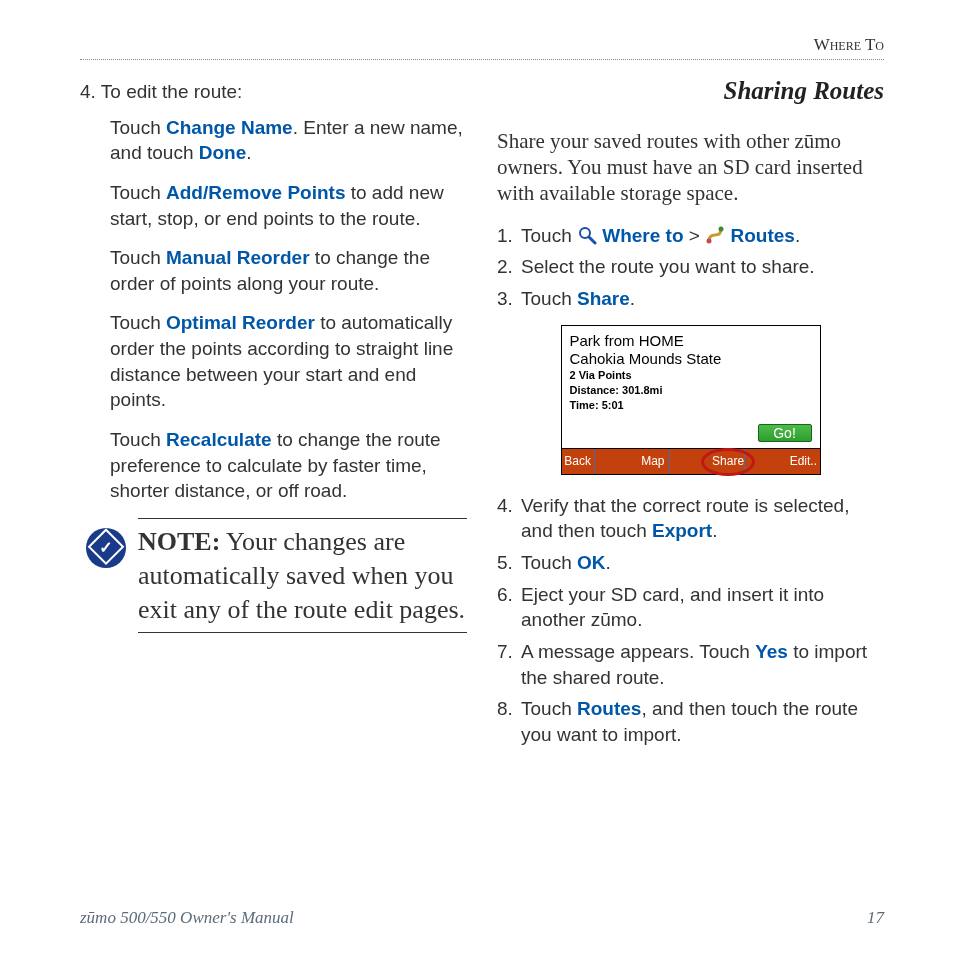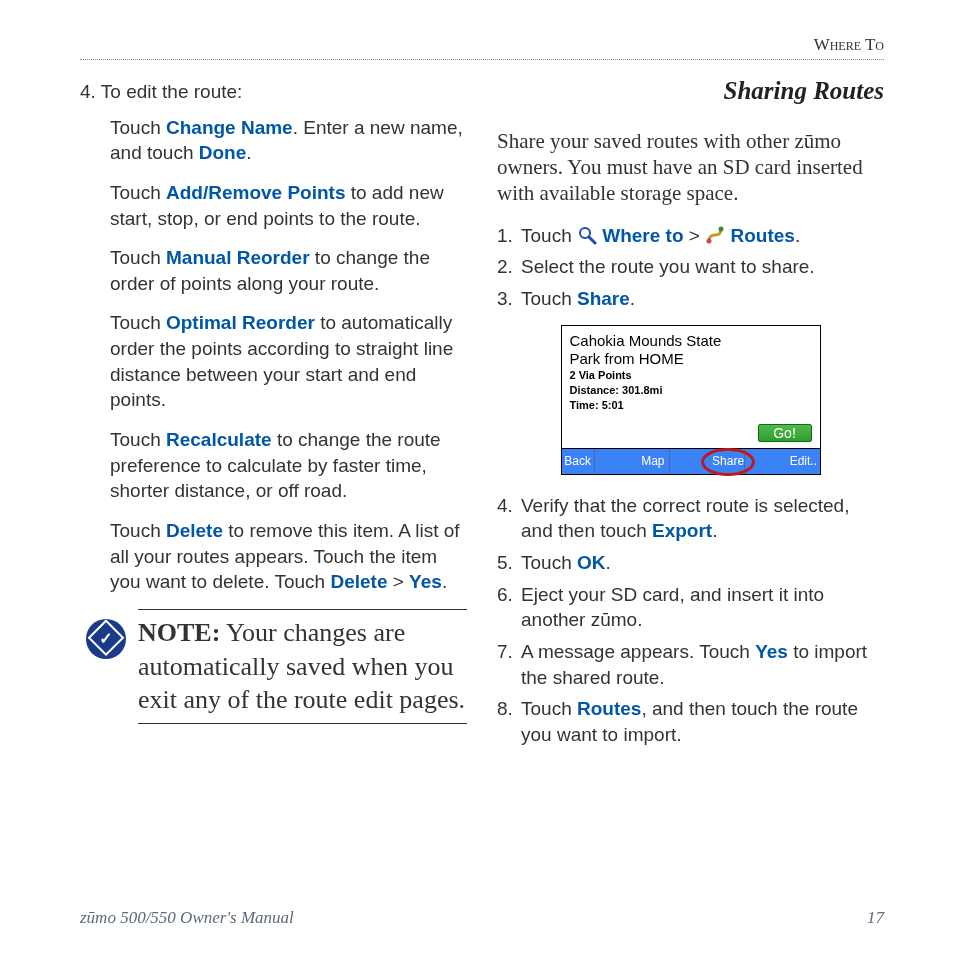--- a/index.html
+++ b/index.html
@@ -120,21 +120,21 @@
     position: absolute; right: 8px; bottom: 6px;
     width: 54px; height: 18px;
     background: linear-gradient(#4dbb4a, #2e9e2e);
     border: 1px solid #156815;
     color: #fff; font-size: 14px;
     display: flex; align-items: center; justify-content: center;
     border-radius: 2px;
   }
   .ss-bar {
     display: flex;
-    background: #3b82f6;
+    background: #c2410c;
     border-top: 1px solid #000;
     gap: 42px;
   }
   .ss-bar div {
     flex: 1;
     text-align: center;
     color: #fff;
     font-size: 12px;
     padding: 4px 0;
     border-right: 1px solid #4a6aa5;
@@ -186,23 +186,20 @@
       </div>
 
       <div class="sub">
         <span>Touch </span><span class="bold-blue">Optimal Reorder</span><span> to automatically order the points according to straight line distance between your start and end points.</span>
       </div>
 
       <div class="sub">
         <span>Touch </span><span class="bold-blue">Recalculate</span><span> to change the route preference to calculate by faster time, shorter distance, or off road.</span>
       </div>
 
-      <div class="sub">
-        <span>Touch </span><span class="bold-blue">Delete</span><span> to remove this item. A list of all your routes appears. Touch the item you want to delete. Touch </span><span class="bold-blue">Delete</span><span> &gt; </span><span class="bold-blue">Yes</span><span>.</span>
-      </div>
 
       <div class="note-block">
         <div class="note-icon"></div>
         <div class="note-body">
           <span class="note-label">NOTE:</span><span> Your changes are automatically saved when you exit any of the route edit pages.</span>
         </div>
       </div>
     </div>
 
     <div class="col">
@@ -230,22 +227,22 @@
         <li>
           <span class="num">3.</span>
           <span class="body">
             <span>Touch </span><span class="bold-blue">Share</span><span>.</span>
           </span>
         </li>
       </ul>
 
       <div class="screenshot">
         <div class="ss-body">
+          <div class="ss-title">Park from HOME</div>
           <div class="ss-title">Cahokia Mounds State</div>
-          <div class="ss-title">Park from HOME</div>
           <div class="ss-meta">2 Via Points</div>
           <div class="ss-meta">Distance: 301.8mi</div>
           <div class="ss-meta">Time: 5:01</div>
           <div class="ss-go">Go!</div>
           <div style="height:34px"></div>
         </div>
         <div class="ss-bar">
           <div>Back</div>
           <div>Map</div>
           <div class="circled">Share</div>

